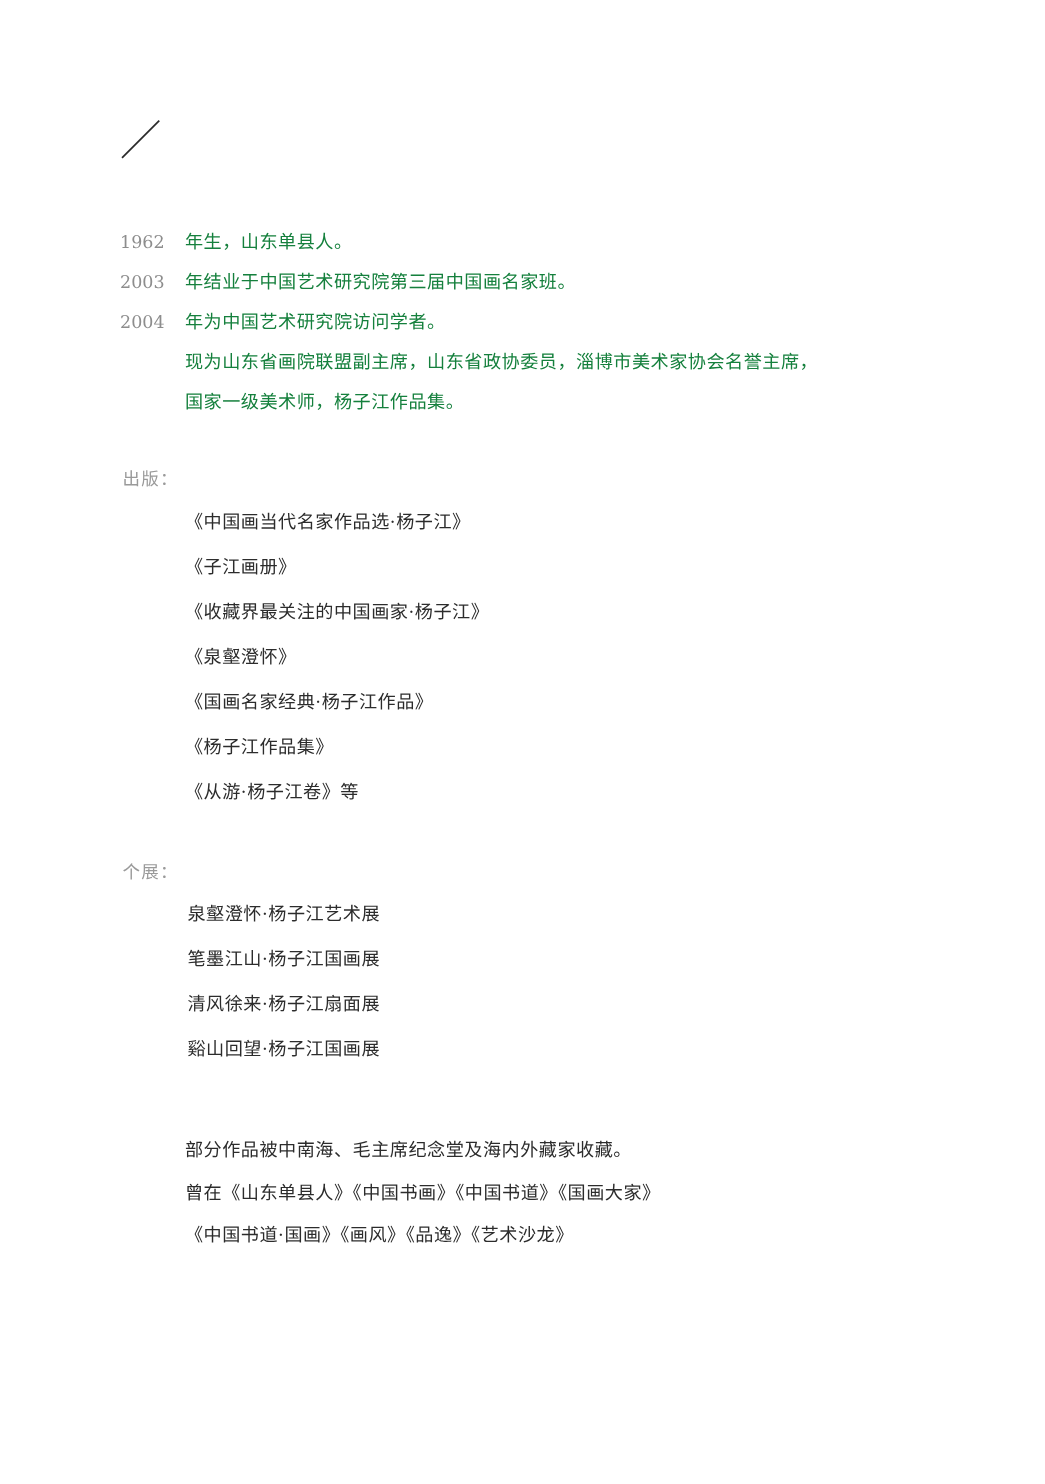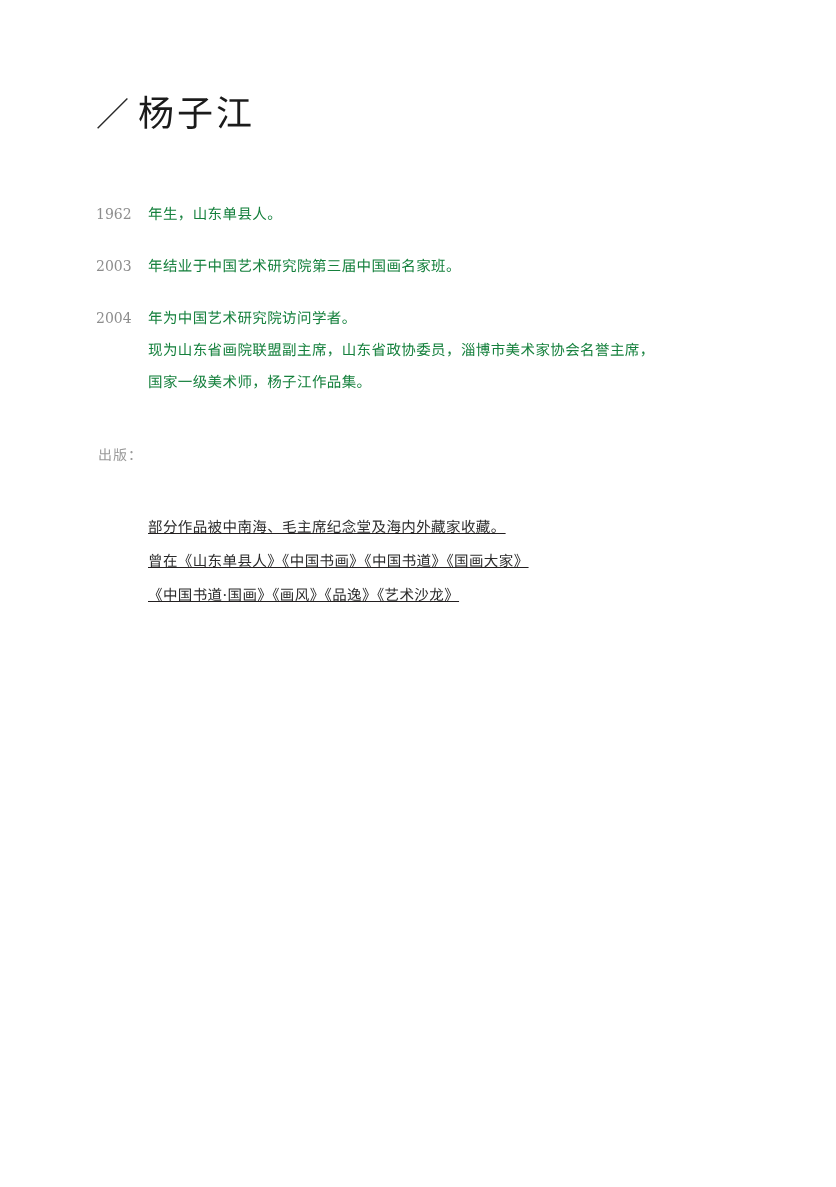--- a/index.html
+++ b/index.html
@@ -59,32 +59,31 @@
     font-size: 14.5px;
     line-height: 32px;
     color: #2c2c2c;
   }
   .bio-year {
     width: 52px;
     flex: 0 0 52px;
     color: #8d8d8d;
     font-size: 14px;
     font-family: "DejaVu Serif", "Liberation Serif", serif;
-    margin-top: 20px;
   }
   .bio-text {
     flex: 1 1 auto;
     color: #15803d;
     letter-spacing: 0.4px;
   }
   .bio-row.no-year .bio-year {
     color: transparent;
   }
   .section {
-    margin-top: 46px;
+    margin-top: 34px;
   }
   .section-label {
     font-size: 14px;
     color: #9a9a9a;
     letter-spacing: 1px;
     margin-left: 2px;
     margin-bottom: 8px;
   }
   .section-items {
     margin: 0;
@@ -96,39 +95,37 @@
     line-height: 36px;
     color: #2c2c2c;
     letter-spacing: 0.4px;
     padding-left: 52px;
   }
   .section.exhibitions .section-items li {
     padding-left: 54px;
   }
   .closing {
     margin-top: 46px;
-    text-decoration: underline;
   }
   .closing p {
     margin: 0;
     font-size: 14.5px;
     line-height: 34px;
     color: #2c2c2c;
     letter-spacing: 0.4px;
     padding-left: 52px;
   }
 </style>
 </head>
 <body>
 
 <div class="page">
 
   <div class="title-block">
     <span class="slash">／</span>
-    <span class="title-name">杨子江</span>
   </div>
 
   <div class="content">
 
     <div class="bio-list">
       <div class="bio-row">
         <span class="bio-year">1962</span>
         <span class="bio-text">年生，山东单县人。</span>
       </div>
       <div class="bio-row">
@@ -144,22 +141,40 @@
         <span class="bio-text">现为山东省画院联盟副主席，山东省政协委员，淄博市美术家协会名誉主席，</span>
       </div>
       <div class="bio-row no-year">
         <span class="bio-year"></span>
         <span class="bio-text">国家一级美术师，杨子江作品集。</span>
       </div>
     </div>
 
     <div class="section publications">
       <div class="section-label">出版：</div>
+      <ul class="section-items">
+        <li>《中国画当代名家作品选·杨子江》</li>
+        <li>《子江画册》</li>
+        <li>《收藏界最关注的中国画家·杨子江》</li>
+        <li>《泉壑澄怀》</li>
+        <li>《国画名家经典·杨子江作品》</li>
+        <li>《杨子江作品集》</li>
+        <li>《从游·杨子江卷》等</li>
+      </ul>
     </div>
 
+    <div class="section exhibitions">
+      <div class="section-label">个展：</div>
+      <ul class="section-items">
+        <li>泉壑澄怀·杨子江艺术展</li>
+        <li>笔墨江山·杨子江国画展</li>
+        <li>清风徐来·杨子江扇面展</li>
+        <li>谿山回望·杨子江国画展</li>
+      </ul>
+    </div>
 
     <div class="closing">
       <p>部分作品被中南海、毛主席纪念堂及海内外藏家收藏。</p>
       <p>曾在《山东单县人》《中国书画》《中国书道》《国画大家》</p>
       <p>《中国书道·国画》《画风》《品逸》《艺术沙龙》</p>
     </div>
 
   </div>
 </div>
 

